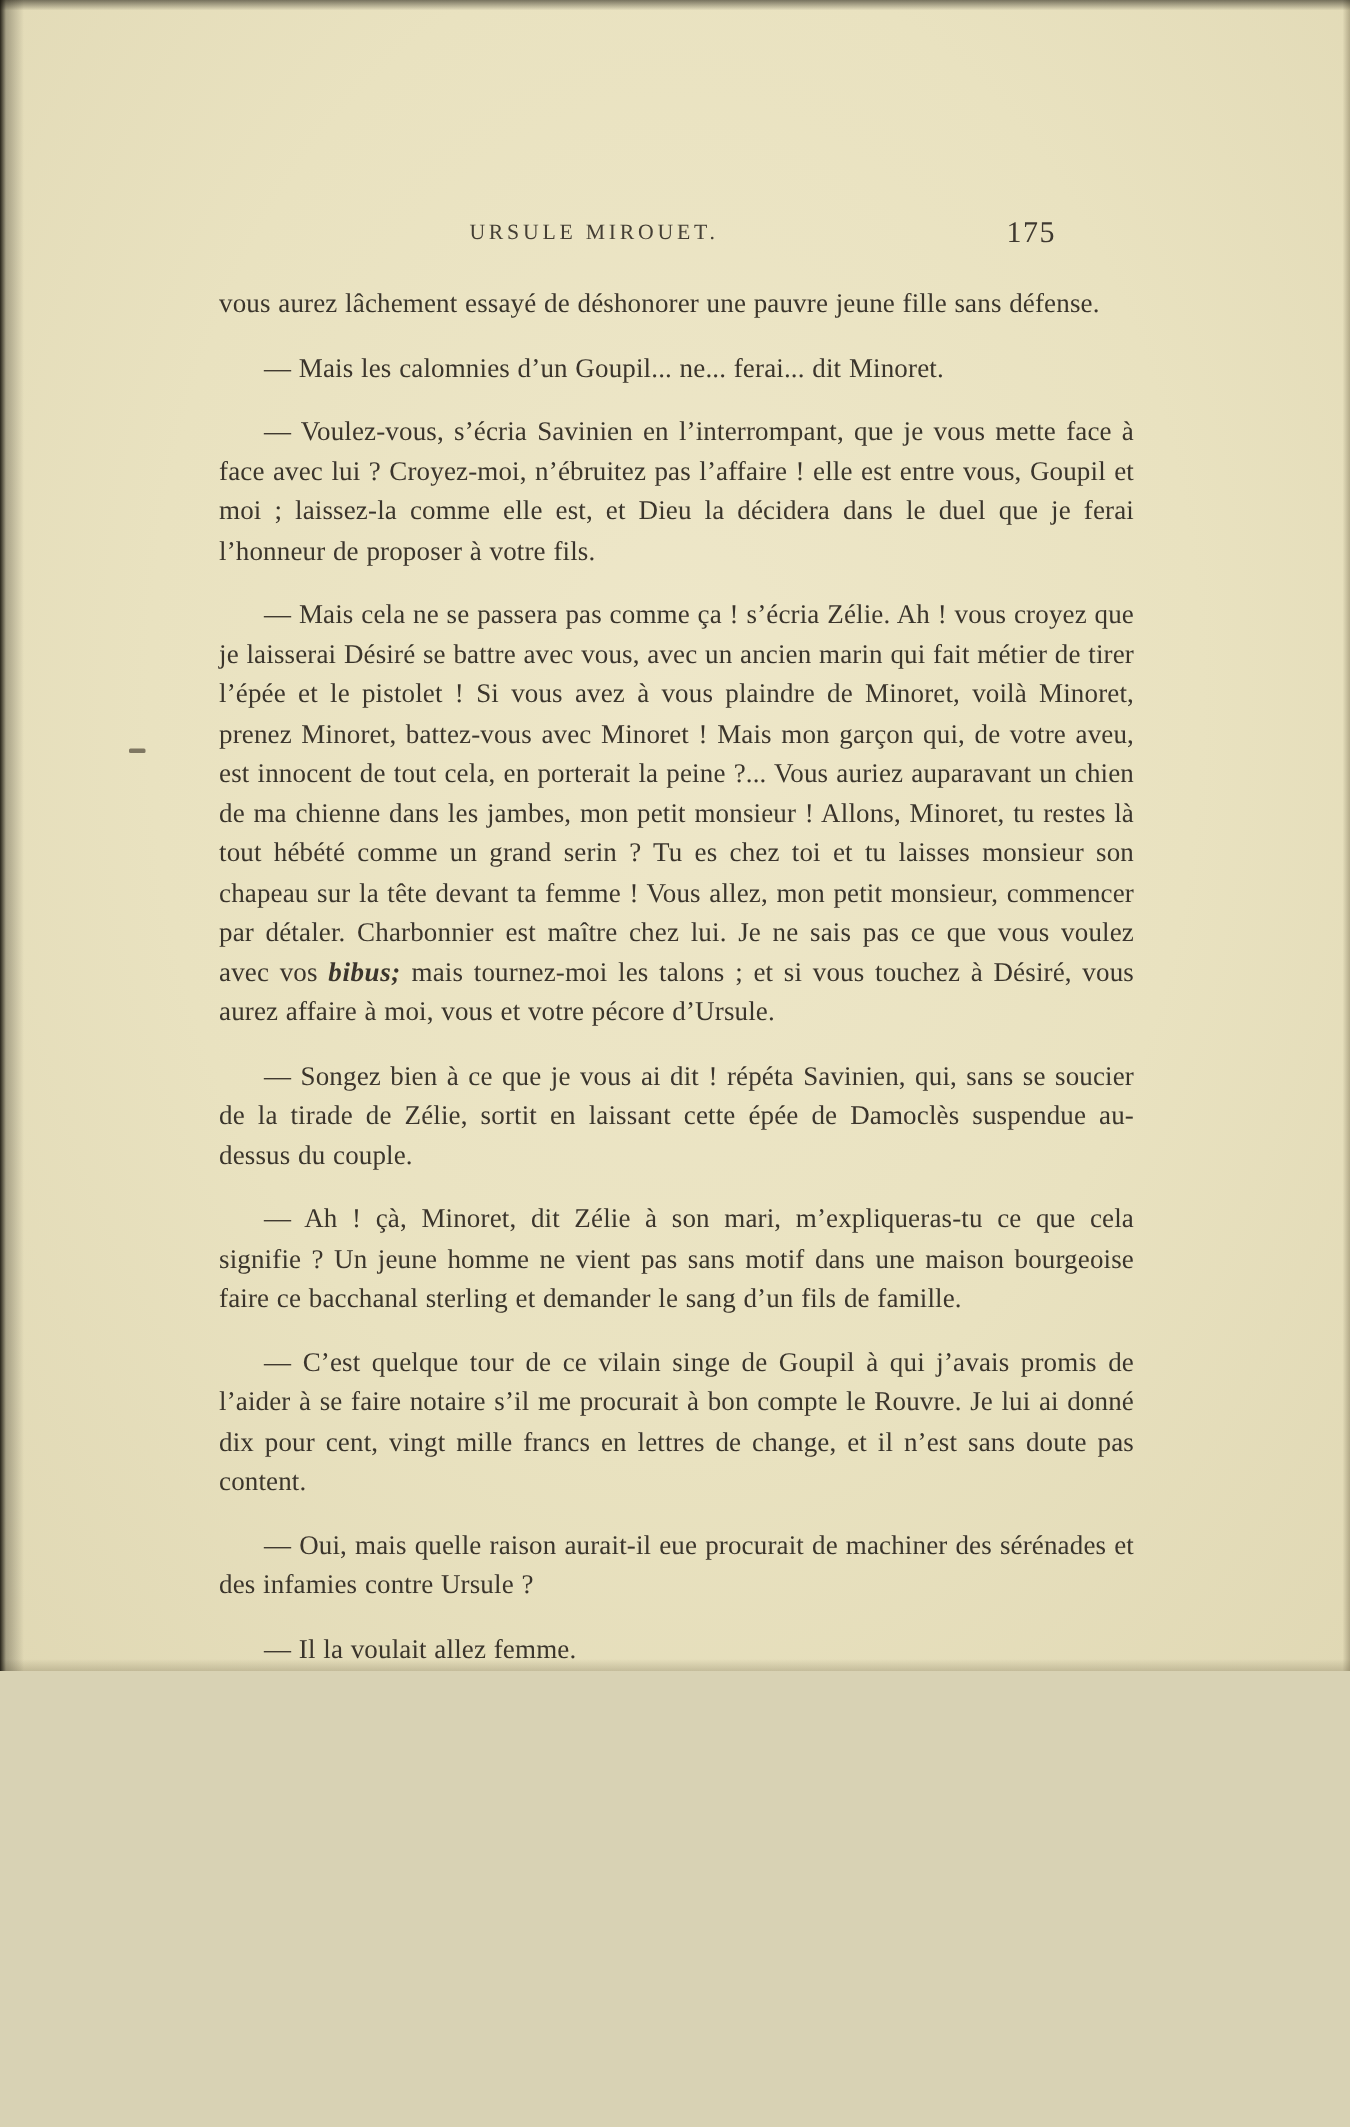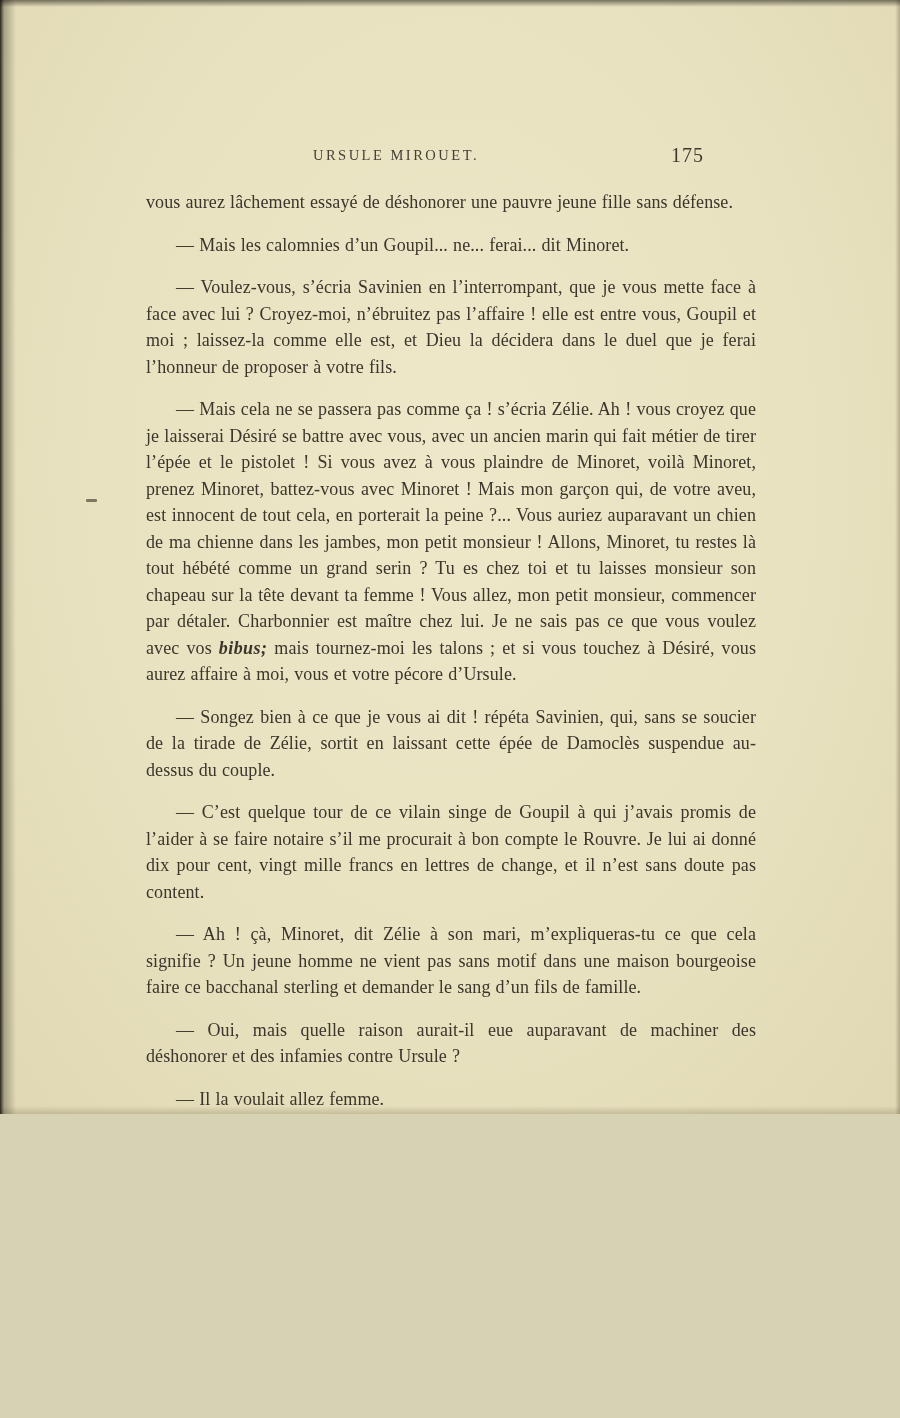--- a/index.html
+++ b/index.html
@@ -92,21 +92,21 @@
       <span class="folio">175</span>
     </header>
 
     <main class="page-body">
 
     <p class="">vous aurez lâchement essayé de déshonorer une pauvre jeune fille sans défense.</p>
         <p class="indent">— Mais les calomnies d’un Goupil... ne... ferai... dit Minoret.</p>
         <p class="indent">— Voulez-vous, s’écria Savinien en l’interrompant, que je vous mette face à face avec lui ? Croyez-moi, n’ébruitez pas l’affaire ! elle est entre vous, Goupil et moi ; laissez-la comme elle est, et Dieu la décidera dans le duel que je ferai l’honneur de proposer à votre fils.</p>
         <p class="indent"><span>— Mais cela ne se passera pas comme ça ! s’écria Zélie. Ah ! vous croyez que je laisserai Désiré se battre avec vous, avec un ancien marin qui fait métier de tirer l’épée et le pistolet ! Si vous avez à vous plaindre de Minoret, voilà Minoret, prenez Minoret, battez-vous avec Minoret ! Mais mon garçon qui, de votre aveu, est innocent de tout cela, en porterait la peine ?... Vous auriez auparavant un chien de ma chienne dans les jambes, mon petit monsieur ! Allons, Minoret, tu restes là tout hébété comme un grand serin ? Tu es chez toi et tu laisses monsieur son chapeau sur la tête devant ta femme ! Vous allez, mon petit monsieur, commencer par détaler. Charbonnier est maître chez lui. Je ne sais pas ce que vous voulez avec vos </span><span class="italic-term">bibus;</span><span> mais tournez-moi les talons ; et si vous touchez à Désiré, vous aurez affaire à moi, vous et votre pécore d’Ursule.</span></p>
         <p class="indent">— Songez bien à ce que je vous ai dit ! répéta Savinien, qui, sans se soucier de la tirade de Zélie, sortit en laissant cette épée de Damoclès suspendue au-dessus du couple.</p>
+        <p class="indent">— Ah ! çà, Minoret, dit Zélie à son mari, m’expliqueras-tu ce que cela signifie ? Un jeune homme ne vient pas sans motif dans une maison bourgeoise faire ce bacchanal sterling et demander le sang d’un fils de famille.</p>
         <p class="indent">— C’est quelque tour de ce vilain singe de Goupil à qui j’avais promis de l’aider à se faire notaire s’il me procurait à bon compte le Rouvre. Je lui ai donné dix pour cent, vingt mille francs en lettres de change, et il n’est sans doute pas content.</p>
-        <p class="indent">— Ah ! çà, Minoret, dit Zélie à son mari, m’expliqueras-tu ce que cela signifie ? Un jeune homme ne vient pas sans motif dans une maison bourgeoise faire ce bacchanal sterling et demander le sang d’un fils de famille.</p>
-        <p class="indent">— Oui, mais quelle raison aurait-il eue auparavant de machiner des déshonorer et des infamies contre Ursule ?</p>
+        <p class="indent">— Oui, mais quelle raison aurait-il eue procurait de machiner des sérénades et des infamies contre Ursule ?</p>
         <p class="indent">— Il la voulait allez femme.</p>
       </main>
 
   </div>
 
 </div>
 
 </body></html>

